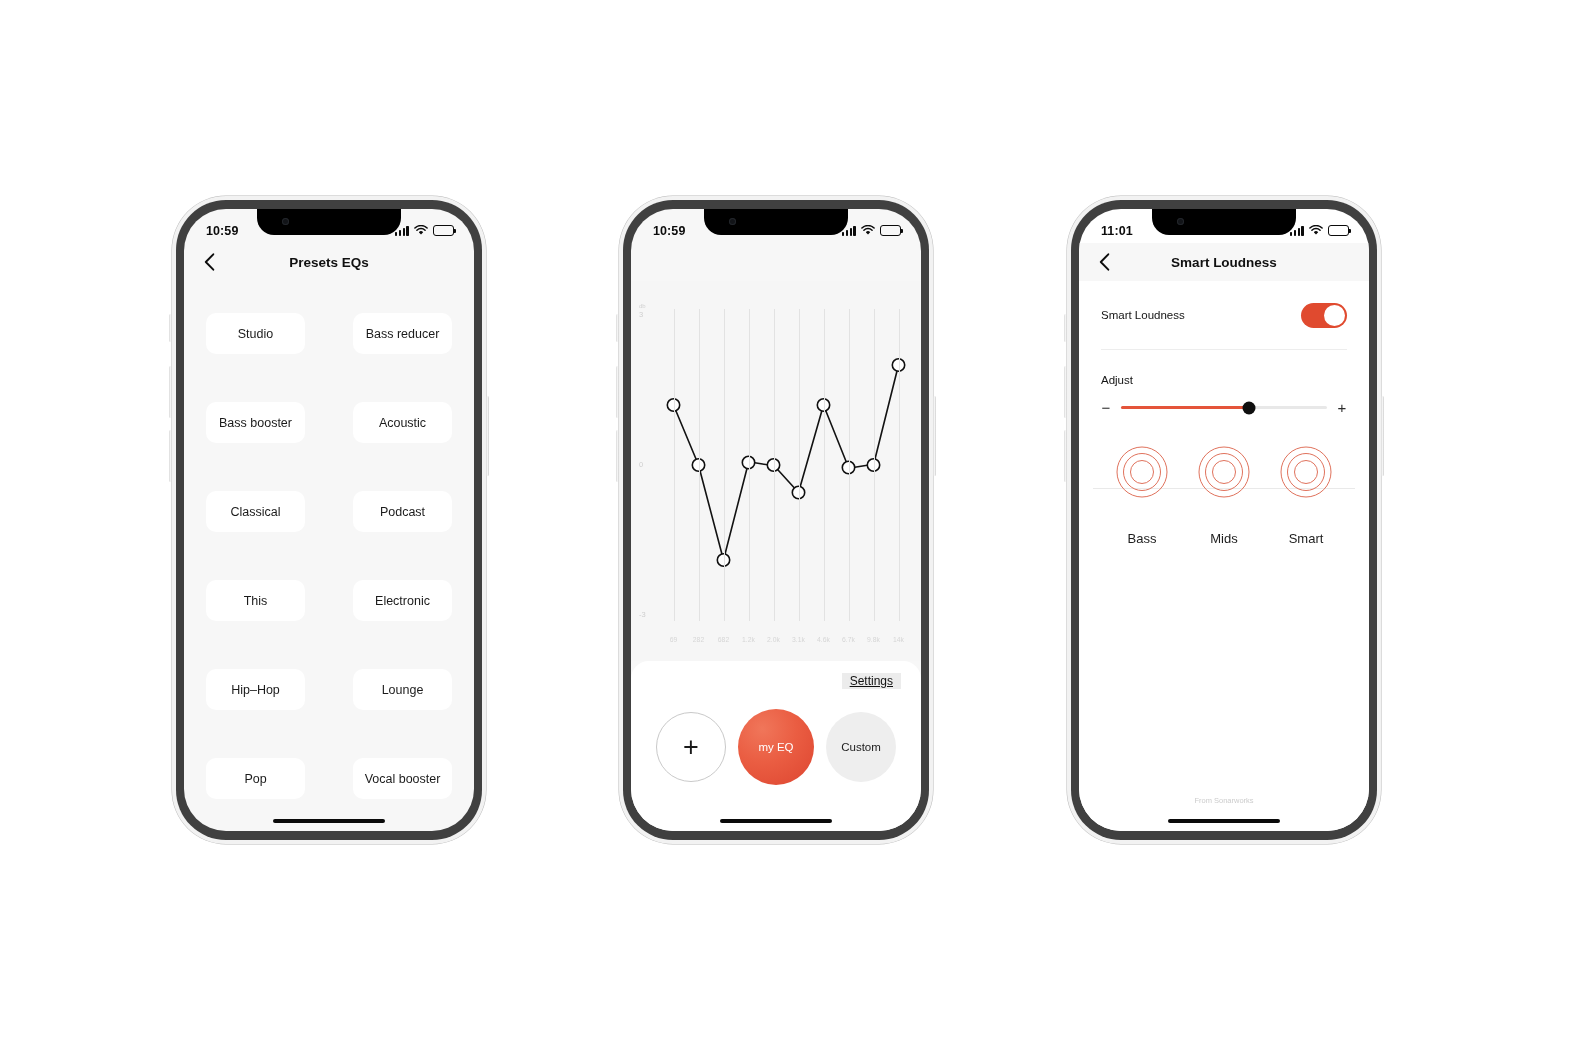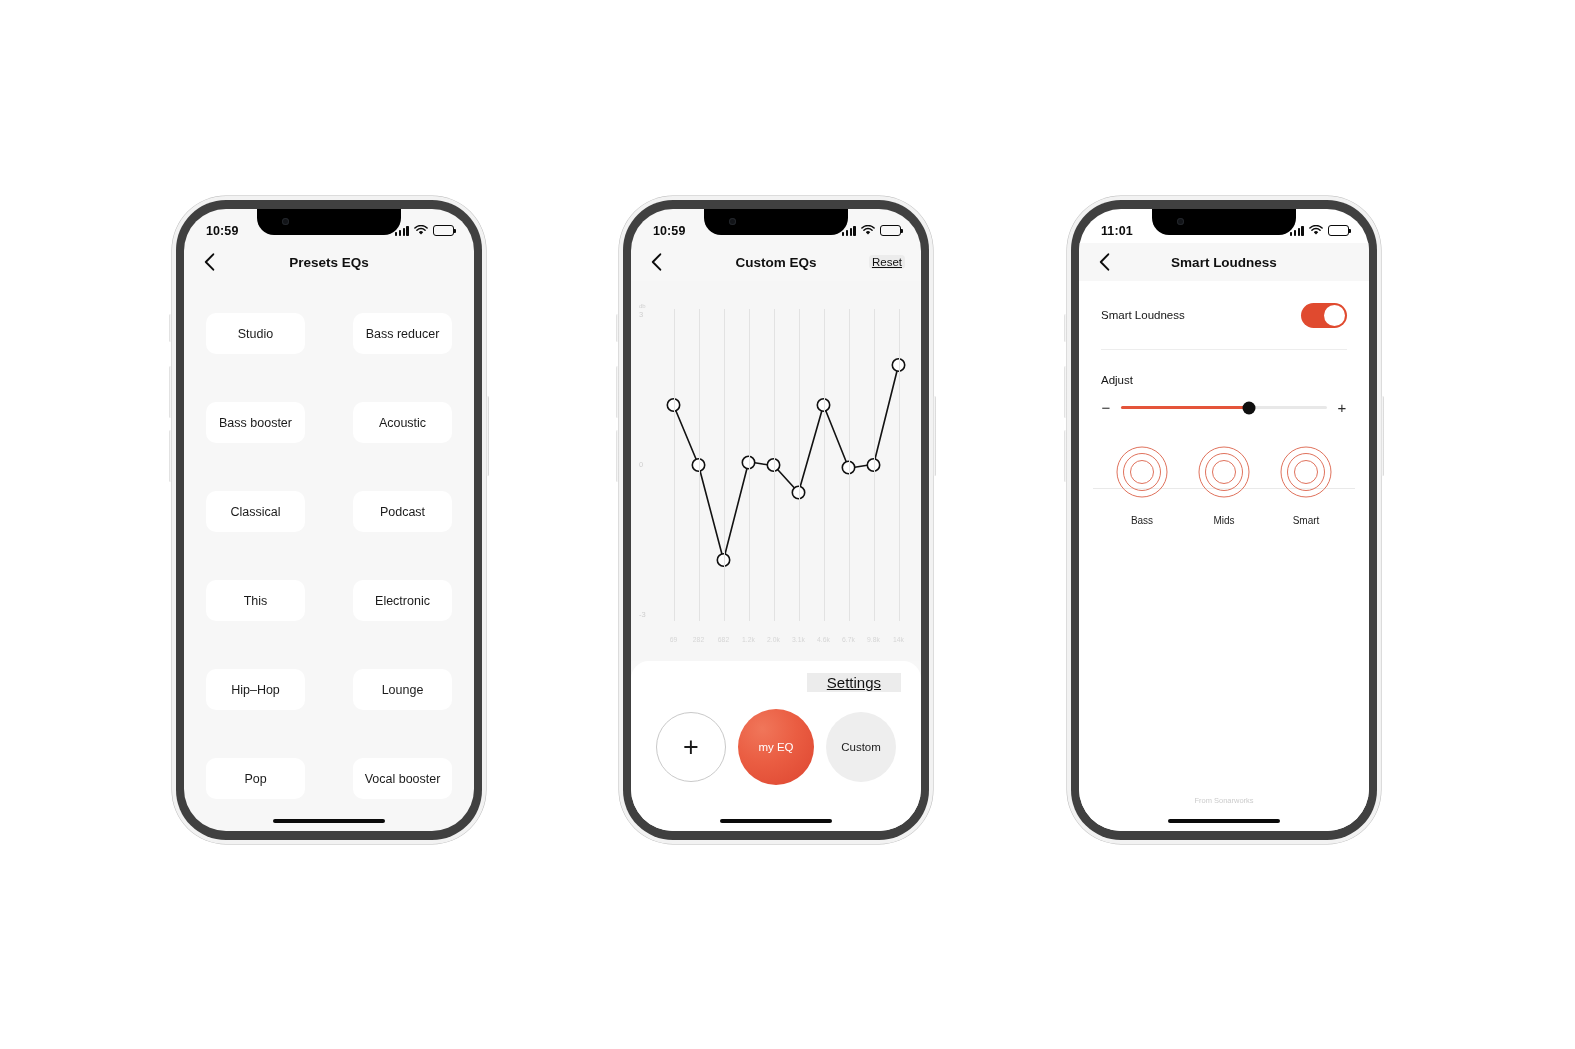--- a/index.html
+++ b/index.html
@@ -157,22 +157,22 @@
     font-size: 6.8px; color: #d6d6d6; white-space: nowrap;
   }
   .eq-svg { position: absolute; inset: 0; overflow: visible; }
 
   .eq-bottom {
     position: absolute; top: 452px; left: 0; right: 0; bottom: 0;
     background: #ffffff; border-top-left-radius: 18px; border-top-right-radius: 18px;
   }
   .settings-link {
     position: absolute; right: 20px; top: 12px;
-    font-size: 15px; color: #111; text-decoration: underline;
-    background: #ececec; border-radius: 0; padding: 1px 20px;
+    font-size: 12px; color: #111; text-decoration: underline;
+    background: #ececec; border-radius: 0; padding: 1px 8px;
     cursor: pointer;
   }
   .eq-buttons {
     position: absolute; top: 48px; left: 0; right: 0;
     display: flex; align-items: center; justify-content: center; gap: 12px;
   }
   .circ {
     border-radius: 50%; display: flex; align-items: center; justify-content: center;
     cursor: pointer; font-size: 11.5px;
   }
@@ -220,21 +220,21 @@
   }
   .bands {
     position: relative; margin-top: 30px; padding: 0 22px;
     display: flex; justify-content: space-around; align-items: center;
   }
   .bands::before {
     content:""; position:absolute; left:14px; right:14px; top:43px;
     height:1px; background:#e9e9e9;
   }
   .band { display: flex; flex-direction: column; align-items: center; position: relative; z-index: 2; }
-  .band-label { margin-top: 16px; font-size: 10px; color: #1d1d1d; }
+  .band-label { margin-top: 32px; font-size: 13px; color: #1d1d1d; }
   .sl-footer {
     position: absolute; bottom: 26px; left: 0; right: 0; text-align: center;
     font-size: 7.5px; color: #cccccc;
   }
 </style>
 </head>
 <body>
 
 <div class="stage">
 
@@ -346,29 +346,20 @@
               </span>
             <svg width="14" height="11" viewBox="0 0 14 11">
               <path d="M7 9.6 L4.8 7.2 A3.1 3.1 0 0 1 9.2 7.2 Z" fill="#0b0b0b"></path>
               <path d="M2.9 5.2 A5.9 5.9 0 0 1 11.1 5.2" stroke="#0b0b0b" stroke-width="1.5" fill="none" stroke-linecap="round"></path>
               <path d="M0.9 3.0 A8.8 8.8 0 0 1 13.1 3.0" stroke="#0b0b0b" stroke-width="1.5" fill="none" stroke-linecap="round"></path>
             </svg>
             <span class="battery"><span class="lvl"></span></span>
           </div>
         </div>
 
-        <div class="navbar">
-          <div class="nav-back">
-            <svg width="11" height="18" viewBox="0 0 11 18">
-              <path d="M9.3 1.3 L1.8 9 L9.3 16.7" stroke="#0c0c0c" stroke-width="1.9" fill="none" stroke-linecap="round" stroke-linejoin="round"></path>
-            </svg>
-          </div>
-          <div class="nav-title">Custom EQs</div>
-          <div class="nav-action">Reset</div>
-        </div>
 
         <div class="eq-panel">
           <div class="yaxis-unit">db</div>
           <div class="eq-plot" id="eq-plot">
             <svg class="eq-svg" id="eq-svg" viewBox="0 0 250 312">
                 <path d="M 12.5 96 L 37.5 156 L 62.5 251.00000000000003 L 87.5 153.5 C 100 153.5 100 156 112.5 156 L 137.5 183.5 L 162.5 96 L 187.5 158.5 C 200 158.5 200 156 212.5 156 L 237.5 56" fill="none" stroke="#121212" stroke-width="1.6" stroke-linejoin="round"></path>
                 <circle cx="12.5" cy="96" r="6.2" fill="#ffffff" stroke="#101010" stroke-width="1.6"></circle>
                 <circle cx="37.5" cy="156" r="6.2" fill="#ffffff" stroke="#101010" stroke-width="1.6"></circle>
                 <circle cx="62.5" cy="251.00000000000003" r="6.2" fill="#ffffff" stroke="#101010" stroke-width="1.6"></circle>
                 <circle cx="87.5" cy="153.5" r="6.2" fill="#ffffff" stroke="#101010" stroke-width="1.6"></circle>

